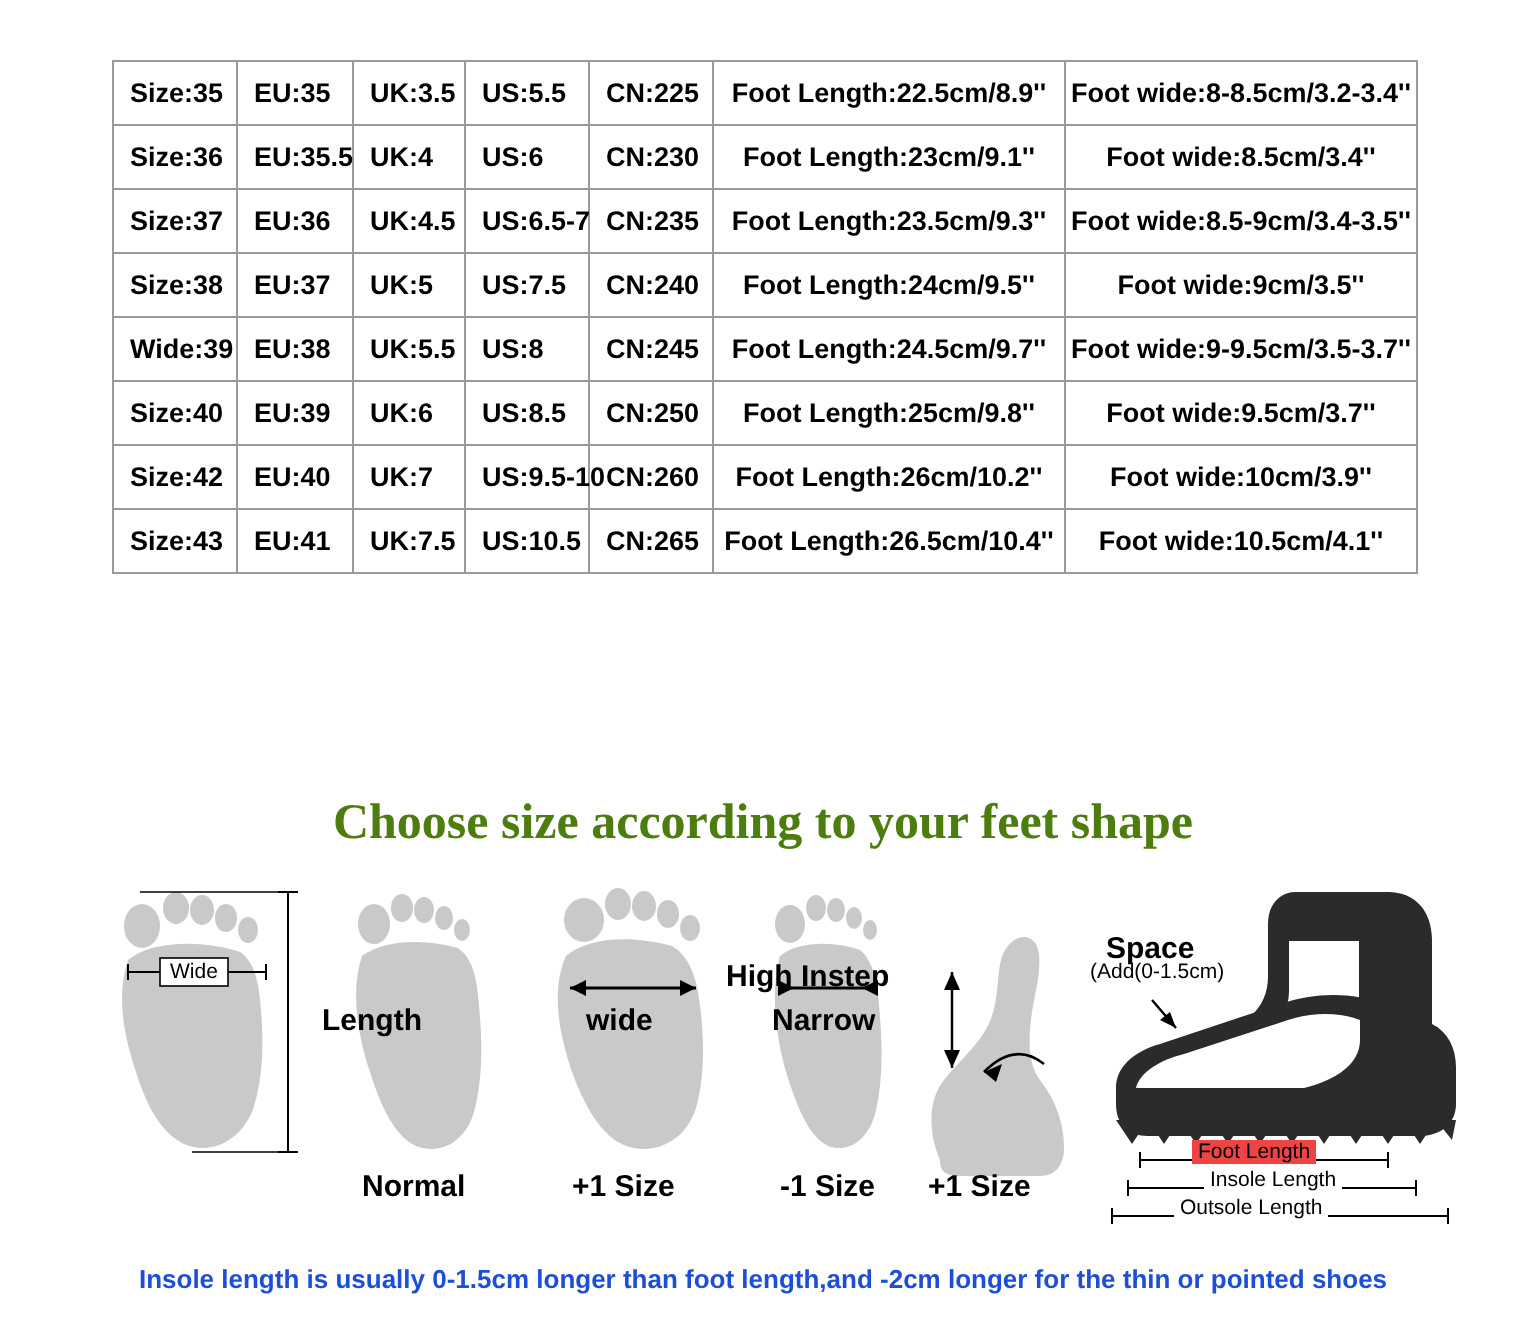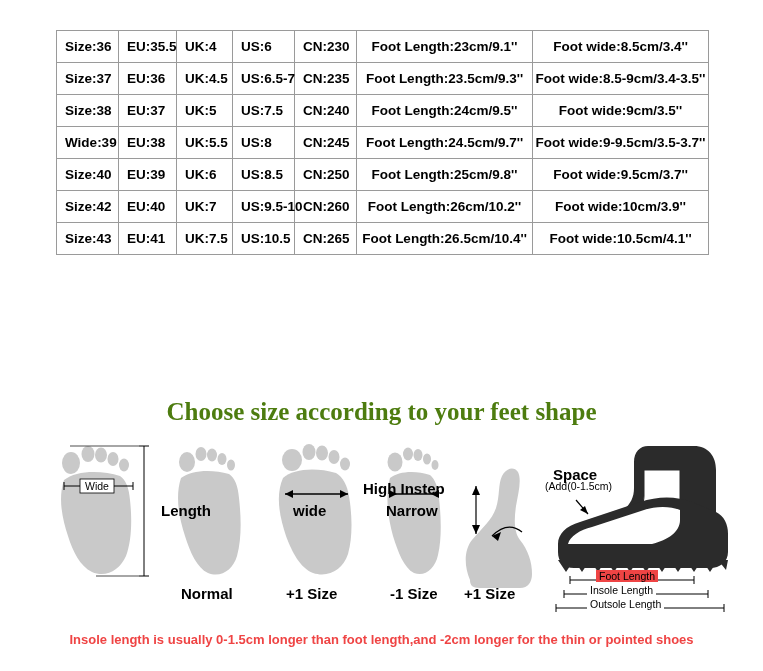--- a/index.html
+++ b/index.html
@@ -60,21 +60,21 @@
   }
 
   
   .footer-note {
     position: absolute;
     left: 0; top: 632px;
     width: 763px;
     text-align: center;
     font-size: 13px;
     font-weight: bold;
-    color: #ef4444;
+    color: #1d4ed8;
   }
 
   
   .diagram {
     position: absolute;
     left: 40px; top: 440px;
     width: 690px; height: 180px;
   }
   .diagram svg { display: block; }
 
@@ -88,20 +88,29 @@
   .lbl.small { font-size: 10.5px; font-weight: normal; }
 </style>
 </head>
 <body>
 
 <div id="page">
 
   <div class="size-table-wrap">
     <table class="size-table">
       <tbody>
+        <tr>
+          <td class="c0">Size:35</td>
+          <td class="c1">EU:35</td>
+          <td class="c2">UK:3.5</td>
+          <td class="c3">US:5.5</td>
+          <td class="c4">CN:225</td>
+          <td class="c5">Foot Length:22.5cm/8.9''</td>
+          <td class="c6">Foot wide:8-8.5cm/3.2-3.4''</td>
+        </tr>
         <tr>
           <td class="c0">Size:36</td>
           <td class="c1">EU:35.5</td>
           <td class="c2">UK:4</td>
           <td class="c3">US:6</td>
           <td class="c4">CN:230</td>
           <td class="c5">Foot Length:23cm/9.1''</td>
           <td class="c6">Foot wide:8.5cm/3.4''</td>
         </tr>
         <tr>
@@ -273,19 +282,19 @@
     <div class="lbl" style="left:346px; top:62px;">Narrow</div>
     <div class="lbl" style="left:350px; top:145px;">-1 Size</div>
 
     <div class="lbl" style="left:323px; top:40px;">High Instep</div>
     <div class="lbl" style="left:424px; top:145px;">+1 Size</div>
 
     <div class="lbl" style="left:513px; top:26px;">Space</div>
     <div class="lbl small" style="left:505px; top:40px;">(Add(0-1.5cm)</div>
 
     <div class="lbl small" style="left:556px; top:130px; background:#ef4444; padding:0 3px;">Foot Length</div>
-    <div class="lbl small" style="left:547px; top:144px; background:#fff; padding:0 3px;">Insole Length</div>
+    <div class="lbl small" style="left:562px; top:144px; background:#fff; padding:0 3px;">Insole Length</div>
     <div class="lbl small" style="left:547px; top:158px; background:#fff; padding:0 3px;">Outsole Length</div>
   </div>
 
   <div class="footer-note">Insole length is usually 0-1.5cm longer than foot length,and -2cm longer for the thin or pointed shoes</div>
 
 </div>
 
 </body></html>

